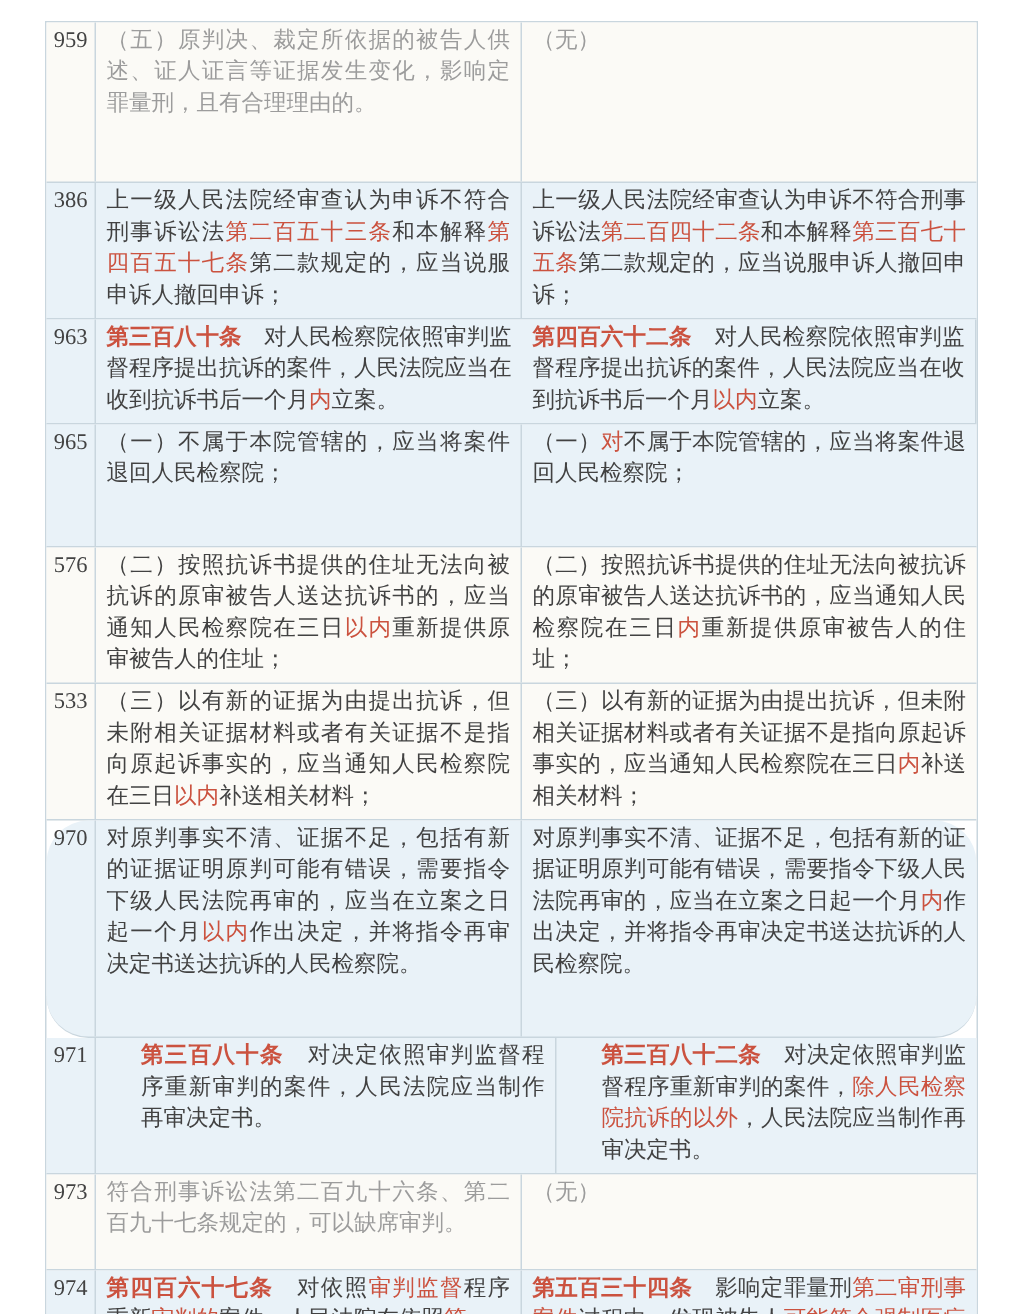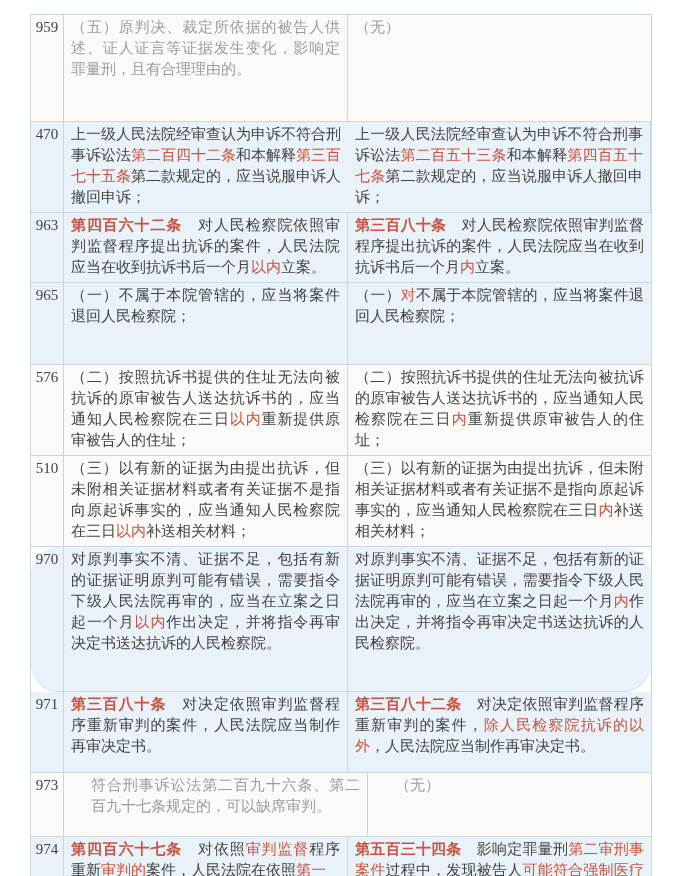--- a/index.html
+++ b/index.html
@@ -40,55 +40,55 @@
 </head>
 <body style="--red: #cb523f; --text: #424242; --muted: #9c9c9c; --row-blue: #e9f2f8; --row-plain: #fbfaf6; --border: #c9d6de;">
 
 <div class="comparison-table" id="table">
     <div class="row tone-plain muted" style="min-height: 107px;">
       <div class="num">959</div>
       <div class="cell left"><span>（五）原判决、裁定所依据的被告人供述、证人证言等证据发生变化，影响定罪量刑，且有合理理由的。</span></div>
       <div class="cell right"><span>（无）</span></div>
     </div>
     <div class="row tone-blue" style="min-height: 86px;">
-      <div class="num">470</div>
+      <div class="num">386</div>
+      <div class="cell left"><span>上一级人民法院经审查认为申诉不符合刑事诉讼法</span><span class="red">第二百五十三条</span><span>和本解释</span><span class="red">第四百五十七条</span><span>第二款规定的，应当说服申诉人撤回申诉；</span></div>
       <div class="cell right"><span>上一级人民法院经审查认为申诉不符合刑事诉讼法</span><span class="red">第二百四十二条</span><span>和本解释</span><span class="red">第三百七十五条</span><span>第二款规定的，应当说服申诉人撤回申诉；</span></div>
-      <div class="cell left"><span>上一级人民法院经审查认为申诉不符合刑事诉讼法</span><span class="red">第二百五十三条</span><span>和本解释</span><span class="red">第四百五十七条</span><span>第二款规定的，应当说服申诉人撤回申诉；</span></div>
     </div>
     <div class="row tone-blue" style="min-height: 63px;">
       <div class="num">963</div>
+      <div class="cell right"><span class="redbold">第三百八十条</span><span>　对人民检察院依照审判监督程序提出抗诉的案件，人民法院应当在收到抗诉书后一个月</span><span class="red">内</span><span>立案。</span></div>
       <div class="cell left"><span class="redbold">第四百六十二条</span><span>　对人民检察院依照审判监督程序提出抗诉的案件，人民法院应当在收到抗诉书后一个月</span><span class="red">以内</span><span>立案。</span></div>
-      <div class="cell right"><span class="redbold">第三百八十条</span><span>　对人民检察院依照审判监督程序提出抗诉的案件，人民法院应当在收到抗诉书后一个月</span><span class="red">内</span><span>立案。</span></div>
     </div>
     <div class="row tone-blue" style="min-height: 82px;">
       <div class="num">965</div>
       <div class="cell left"><span>（一）不属于本院管辖的，应当将案件退回人民检察院；</span></div>
       <div class="cell right"><span>（一）</span><span class="red">对</span><span>不属于本院管辖的，应当将案件退回人民检察院；</span></div>
     </div>
     <div class="row tone-plain" style="min-height: 80px;">
       <div class="num">576</div>
       <div class="cell left"><span>（二）按照抗诉书提供的住址无法向被抗诉的原审被告人送达抗诉书的，应当通知人民检察院在三日</span><span class="red">以内</span><span>重新提供原审被告人的住址；</span></div>
       <div class="cell right"><span>（二）按照抗诉书提供的住址无法向被抗诉的原审被告人送达抗诉书的，应当通知人民检察院在三日</span><span class="red">内</span><span>重新提供原审被告人的住址；</span></div>
     </div>
     <div class="row tone-plain" style="min-height: 87px;">
-      <div class="num">510</div>
+      <div class="num">533</div>
       <div class="cell left"><span>（三）以有新的证据为由提出抗诉，但未附相关证据材料或者有关证据不是指向原起诉事实的，应当通知人民检察院在三日</span><span class="red">以内</span><span>补送相关材料；</span></div>
       <div class="cell right"><span>（三）以有新的证据为由提出抗诉，但未附相关证据材料或者有关证据不是指向原起诉事实的，应当通知人民检察院在三日</span><span class="red">内</span><span>补送相关材料；</span></div>
     </div>
     <div class="row tone-blue" style="min-height: 145px; border-radius: 28px;">
       <div class="num">970</div>
       <div class="cell left"><span>对原判事实不清、证据不足，包括有新的证据证明原判可能有错误，需要指令下级人民法院再审的，应当在立案之日起一个月</span><span class="red">以内</span><span>作出决定，并将指令再审决定书送达抗诉的人民检察院。</span></div>
       <div class="cell right"><span>对原判事实不清、证据不足，包括有新的证据证明原判可能有错误，需要指令下级人民法院再审的，应当在立案之日起一个月</span><span class="red">内</span><span>作出决定，并将指令再审决定书送达抗诉的人民检察院。</span></div>
     </div>
-    <div class="row tone-blue" style="min-height: 81px;">
+    <div class="row tone-blue" style="min-height: 81px; gap: 23px;">
       <div class="num">971</div>
       <div class="cell left"><span class="redbold">第三百八十条</span><span>　对决定依照审判监督程序重新审判的案件，人民法院应当制作再审决定书。</span></div>
       <div class="cell right"><span class="redbold">第三百八十二条</span><span>　对决定依照审判监督程序重新审判的案件，</span><span class="red">除人民检察院抗诉的以外</span><span>，人民法院应当制作再审决定书。</span></div>
     </div>
-    <div class="row tone-plain muted" style="min-height: 64px; gap: 20px;">
+    <div class="row tone-plain muted" style="min-height: 64px;">
       <div class="num">973</div>
       <div class="cell left"><span>符合刑事诉讼法第二百九十六条、第二百九十七条规定的，可以缺席审判。</span></div>
       <div class="cell right"><span>（无）</span></div>
     </div>
     <div class="row tone-blue" style="min-height: 67px;">
       <div class="num">974</div>
       <div class="cell left"><span class="redbold">第四百六十七条</span><span>　对依照</span><span class="red">审判监督</span><span>程序重新</span><span class="red">审判的</span><span>案件，人民法院在依照</span><span class="red">第一</span></div>
       <div class="cell right"><span class="redbold">第五百三十四条</span><span>　影响定罪量刑</span><span class="red">第二审刑事案件</span><span>过程中，发现被告人</span><span class="red">可能符合强制医疗条</span></div>
     </div>
   </div>

